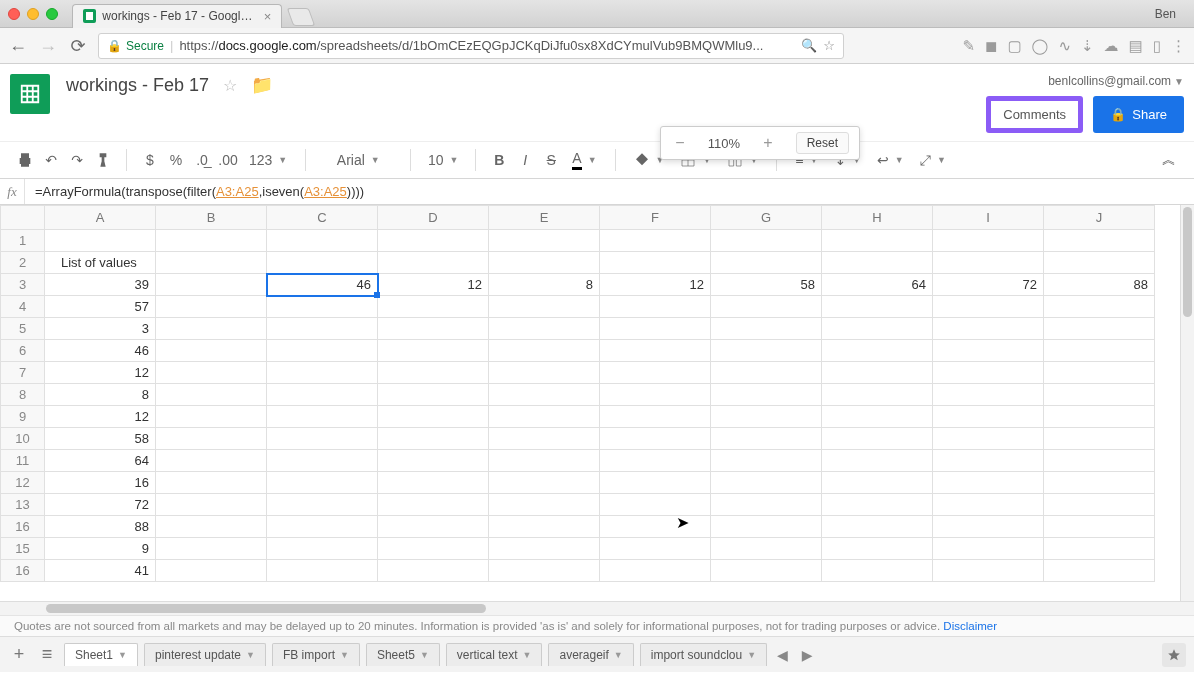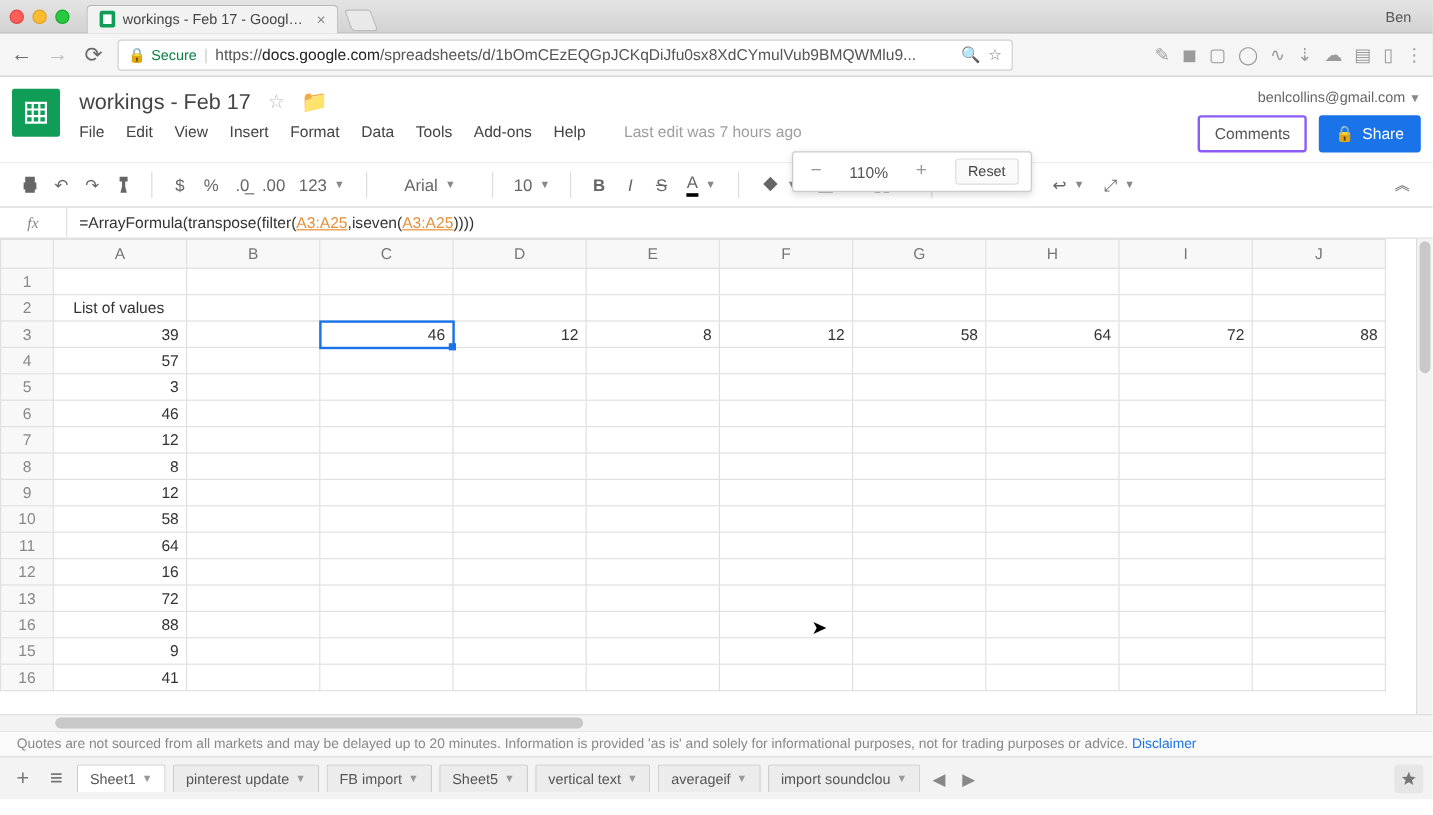--- a/index.html
+++ b/index.html
@@ -41,35 +41,35 @@
   .doc-title-row{ display:flex; align-items:center; gap:14px;}
   .doc-title{ font-size:18px; color:#444;}
   .star{ color:#bbb; font-size:16px;}
   .folder{ color:#bbb; font-size:18px;}
   .menus{ display:flex; gap:18px; margin-top:6px; font-size:13px; color:#444; align-items:center;}
   .menus .last{ color:#9e9e9e; margin-left:14px;}
   .head-right{ display:flex; flex-direction:column; align-items:flex-end; gap:8px; margin-left:auto;}
   .email{ font-size:12px; color:#666;}
   .email .caret{ font-size:10px; color:#888; margin-left:3px;}
   .head-buttons{ display:flex; gap:10px;}
-  .btn{ border:2px solid #8b5cf6; border-radius:3px; padding:6px 12px; font-size:13px; background:#fff; color:#555;}
+  .btn{ border:5px solid #8b5cf6; border-radius:3px; padding:6px 12px; font-size:13px; background:#fff; color:#555;}
   .btn.share{ background:#1a73e8; border-color:#1a73e8; color:#fff; display:flex; align-items:center; gap:6px;}
   
   .toolbar{ display:flex; align-items:center; gap:4px; height:38px; border-top:1px solid #eee; border-bottom:1px solid #d6d6d6; padding:0 14px; margin-top:8px; color:#666;}
   .tb{ min-width:22px; height:26px; display:flex; align-items:center; justify-content:center; font-size:14px;}
   .tb svg{ width:16px; height:16px; fill:#666;}
   .sep{ width:1px; height:22px; background:#ddd; margin:0 8px;}
   .tb-drop{ display:flex; align-items:center; gap:6px; padding:0 6px;}
   .tb-drop .caret{ font-size:9px; color:#888;}
   .font-box{ width:80px; border:none;}
   .size-box{ width:40px;}
   .collapse{ margin-left:auto; font-size:14px;}
   
   .fxbar{ display:flex; align-items:center; height:26px; border-bottom:1px solid #d6d6d6;}
-  .fx{ width:56px; text-align:center; font-style:italic; color:#888; font-family:Georgia,serif; border-right:1px solid #e2e2e2; height:100%; line-height:26px;}
+  .fx{ width:25px; text-align:center; font-style:italic; color:#888; font-family:Georgia,serif; border-right:1px solid #e2e2e2; height:100%; line-height:26px;}
   .formula{ padding:0 10px; font-size:13px; color:#333; font-family:Arial;}
   .formula .range{ color:#e69138;text-decoration:underline;}
   
   .grid{ position:relative; height:396px; background:#fff; overflow:hidden;}
   table{ border-collapse:collapse; table-layout:fixed;}
   th,td{ border:1px solid #e0e0e0; font-size:13px; color:#333; height:22px;}
   th{ background:#f8f8f8; color:#777; font-weight:normal;}
   .colhead th{ height:24px;}
   .rowhead{ width:44px; text-align:center; background:#f8f8f8; color:#888;}
   td{ padding:0 6px; text-align:right;}
@@ -160,32 +160,20 @@
       <svg viewBox="0 0 24 24">
           <path d="M3 3h18v18H3zM3 9h18M3 15h18M9 3v18M15 3v18" stroke="#fff" stroke-width="2" fill="none"></path>
         </svg>
     </div>
     <div class="doc-block">
       <div class="doc-title-row">
         <span class="doc-title">workings - Feb 17</span>
         <span class="star">☆</span>
         <span class="folder">📁</span>
       </div>
-      <div class="menus">
-        <span>File</span>
-        <span>Edit</span>
-        <span>View</span>
-        <span>Insert</span>
-        <span>Format</span>
-        <span>Data</span>
-        <span>Tools</span>
-        <span>Add-ons</span>
-        <span>Help</span>
-        <span class="last">Last edit was 7 hours ago</span>
-      </div>
     </div>
     <div class="head-right">
       <span class="email"><span>benlcollins@gmail.com</span><span class="caret">▼</span></span>
       <div class="head-buttons">
         <div class="btn">Comments</div>
         <div class="btn share">
           <span>🔒</span>
           <span>Share</span>
         </div>
       </div>

